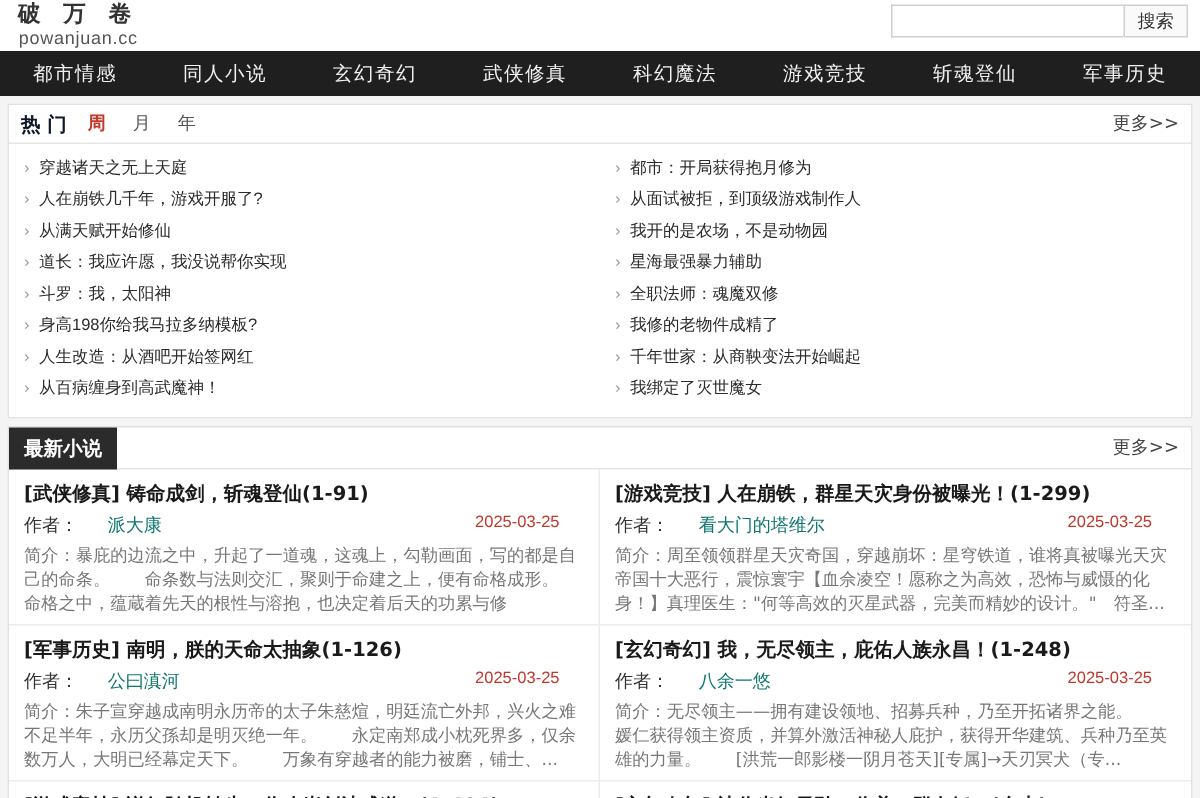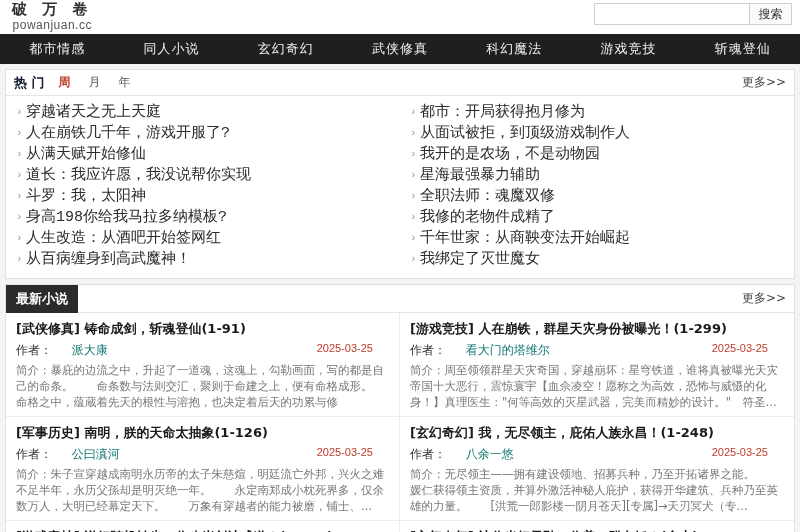--- a/index.html
+++ b/index.html
@@ -133,30 +133,30 @@
 
   .hot-body {
     display: flex;
     padding: 6px 0 8px 0;
   }
   .hot-col {
     width: 50%;
     padding: 0 10px;
   }
   .hot-item {
-    font-size: 15px;
+    font-size: 11px;
     color: #2b2b2b;
     line-height: 21px;
     padding-left: 10px;
     position: relative;
     cursor: pointer;
     white-space: nowrap;
     overflow: hidden;
     text-overflow: ellipsis;
-    font-family: Liberation Mono, monospace;
+    font-family: Liberation Sans, sans-serif;
   }
   .hot-item::before {
     content: "›";
     position: absolute;
     left: 0; top: 0;
     color: #999;
     font-size: 11px;
   }
 
   
@@ -240,20 +240,21 @@
   </div>
 
   <div class="nav">
     <div class="nav-item">都市情感</div>
     <div class="nav-item">同人小说</div>
     <div class="nav-item">玄幻奇幻</div>
     <div class="nav-item">武侠修真</div>
     <div class="nav-item">科幻魔法</div>
     <div class="nav-item">游戏竞技</div>
     <div class="nav-item">斩魂登仙</div>
+    <div class="nav-item">军事历史</div>
   </div>
 
   <div class="panel">
     <div class="panel-head">
       <div class="panel-title">热 门</div>
       <div class="tabs">
         <div class="tab active">周</div>
         <div class="tab">月</div>
         <div class="tab">年</div>
       </div>

